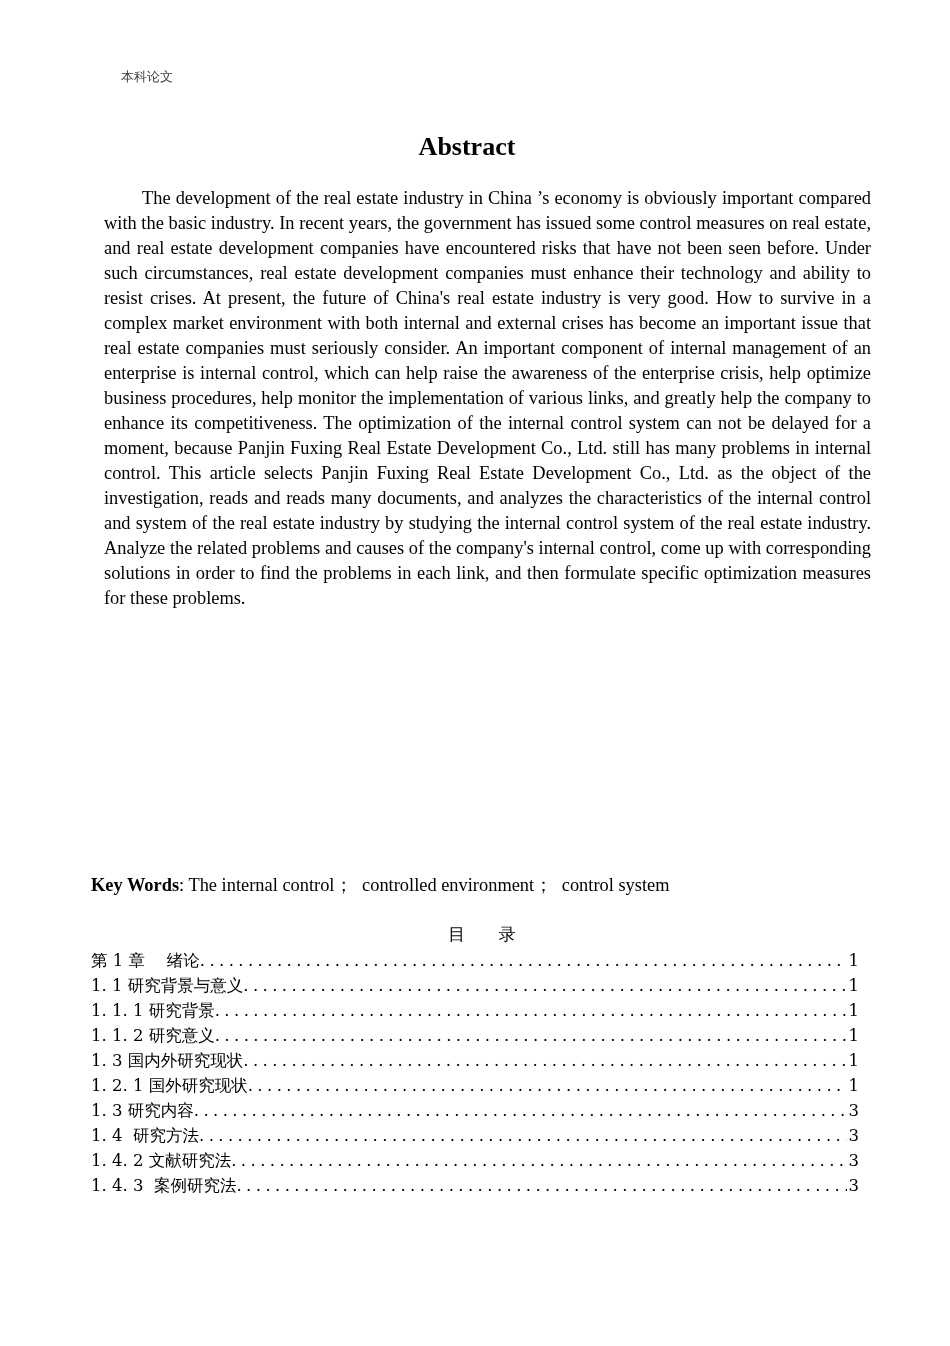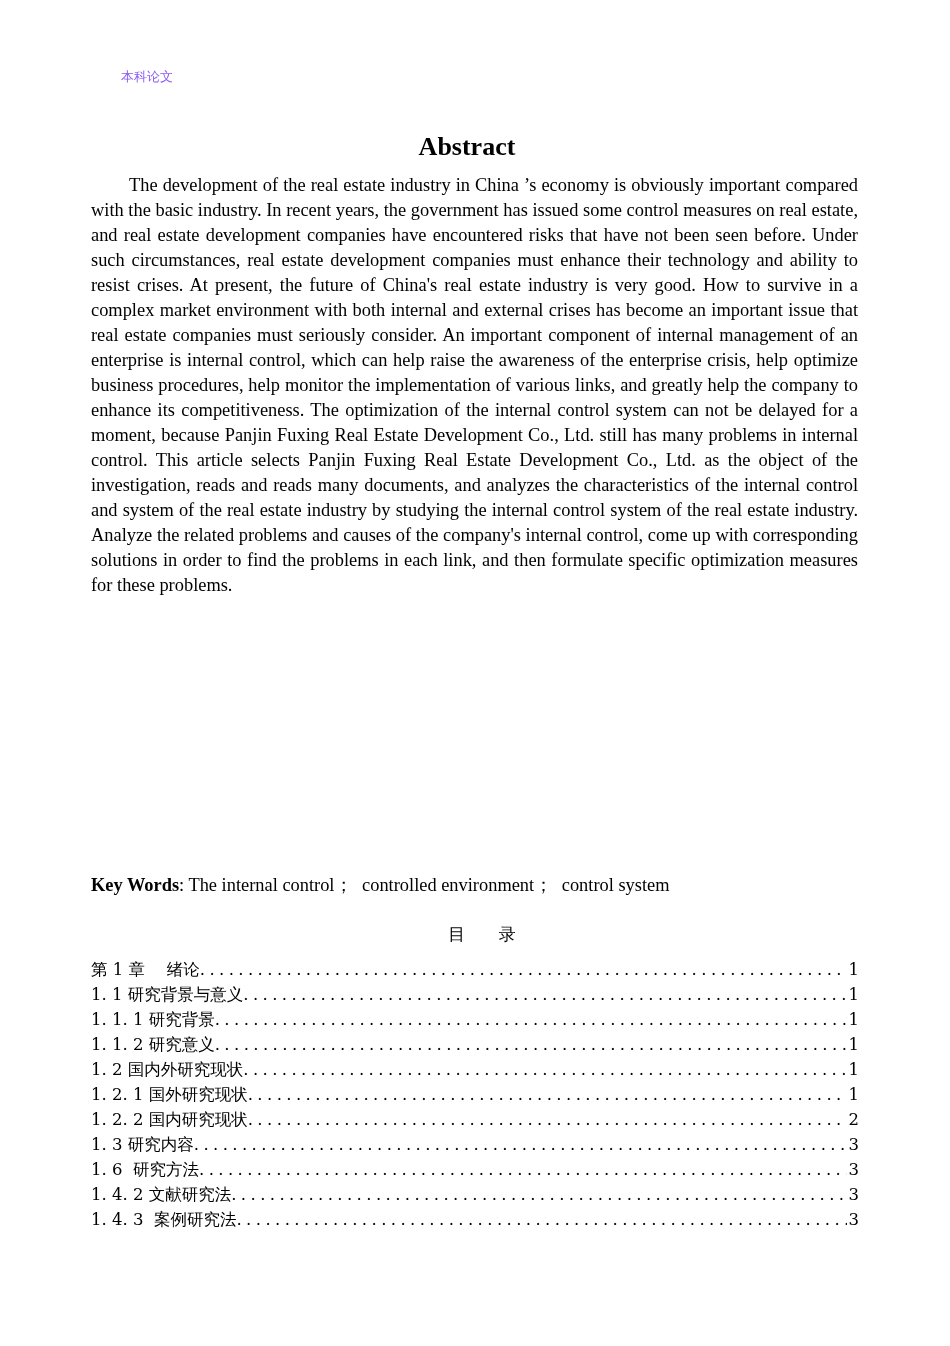--- a/index.html
+++ b/index.html
@@ -1,25 +1,25 @@
 <!DOCTYPE html>
 <html><head>
 <meta charset="utf-8">
 <style>
   html, body { margin: 0; padding: 0; background: #ffffff; }
   body { width: 950px; height: 1346px; position: relative; overflow: hidden; color: #000; }
-  .header-label { position: absolute; left: 121px; top: 68px; font-family: "DejaVu Serif", serif; font-size: 13px; color: #8b5cf6; }
+  .header-label { position: absolute; left: 121px; top: 68px; font-family: "DejaVu Serif", serif; font-size: 13px; color: #404040; }
   .abstract-title { position: absolute; left: 0; width: 934px; top: 132px; text-align: center; font-family: "Liberation Serif", serif; font-weight: bold; font-size: 26px; }
-  .abstract-body { position: absolute; left: 91px; width: 767px; top: 173px; font-family: "Liberation Serif", serif; font-size: 18.4px; line-height: 25px; text-align: justify; text-indent: 38px; margin: 0; }
+  .abstract-body { position: absolute; left: 91px; width: 767px; top: 173px; font-family: "Liberation Serif", serif; font-size: 18.4px; line-height: 25px; text-align: justify; text-indent: 38px; margin: 13px; }
   .keywords { position: absolute; left: 91px; top: 873px; font-family: "Liberation Serif", serif; font-size: 18.4px; line-height: 25px; white-space: pre; }
   .keywords b { font-weight: bold; }
   .toc-title { position: absolute; left: 0; width: 950px; top: 923px; text-align: center; font-family: "DejaVu Serif", serif; font-size: 17px; letter-spacing: 14px; padding-left: 14px; }
   .toc { position: absolute; left: 91px; width: 768px; top: 948px; font-family: "DejaVu Serif", serif; font-size: 16.5px; }
   .toc-row { display: flex; align-items: baseline; height: 25px; line-height: 25px; }
-  .toc-label { white-space: pre; margin-top: 9px; }
+  .toc-label { white-space: pre; }
   .toc-dots { flex: 1; overflow: hidden; white-space: nowrap; letter-spacing: 4.4px; }
   .toc-dots::after { content: "................................................................................................................................................................"; }
   .toc-page { padding-left: 2px; }
 </style>
 </head>
 <body>
 
 <div>
   <div class="header-label">本科论文</div>
 
@@ -45,41 +45,36 @@
         <span class="toc-label">1. 1. 1 研究背景</span>
         <span class="toc-dots"></span>
         <span class="toc-page">1</span>
       </div>
     <div class="toc-row">
         <span class="toc-label">1. 1. 2 研究意义</span>
         <span class="toc-dots"></span>
         <span class="toc-page">1</span>
       </div>
     <div class="toc-row">
-        <span class="toc-label">1. 2 国内外研究现状</span>
+        <span class="toc-label">1. 3 国内外研究现状</span>
         <span class="toc-dots"></span>
         <span class="toc-page">1</span>
       </div>
     <div class="toc-row">
         <span class="toc-label">1. 2. 1 国外研究现状</span>
         <span class="toc-dots"></span>
         <span class="toc-page">1</span>
       </div>
     <div class="toc-row">
-        <span class="toc-label">1. 2. 2 国内研究现状</span>
-        <span class="toc-dots"></span>
-        <span class="toc-page">2</span>
-      </div>
-    <div class="toc-row">
         <span class="toc-label">1. 3 研究内容</span>
         <span class="toc-dots"></span>
         <span class="toc-page">3</span>
       </div>
     <div class="toc-row">
-        <span class="toc-label">1. 6  研究方法</span>
+        <span class="toc-label">1. 4  研究方法</span>
         <span class="toc-dots"></span>
         <span class="toc-page">3</span>
       </div>
     <div class="toc-row">
         <span class="toc-label">1. 4. 2 文献研究法</span>
         <span class="toc-dots"></span>
         <span class="toc-page">3</span>
       </div>
     <div class="toc-row">
         <span class="toc-label">1. 4. 3  案例研究法</span>

